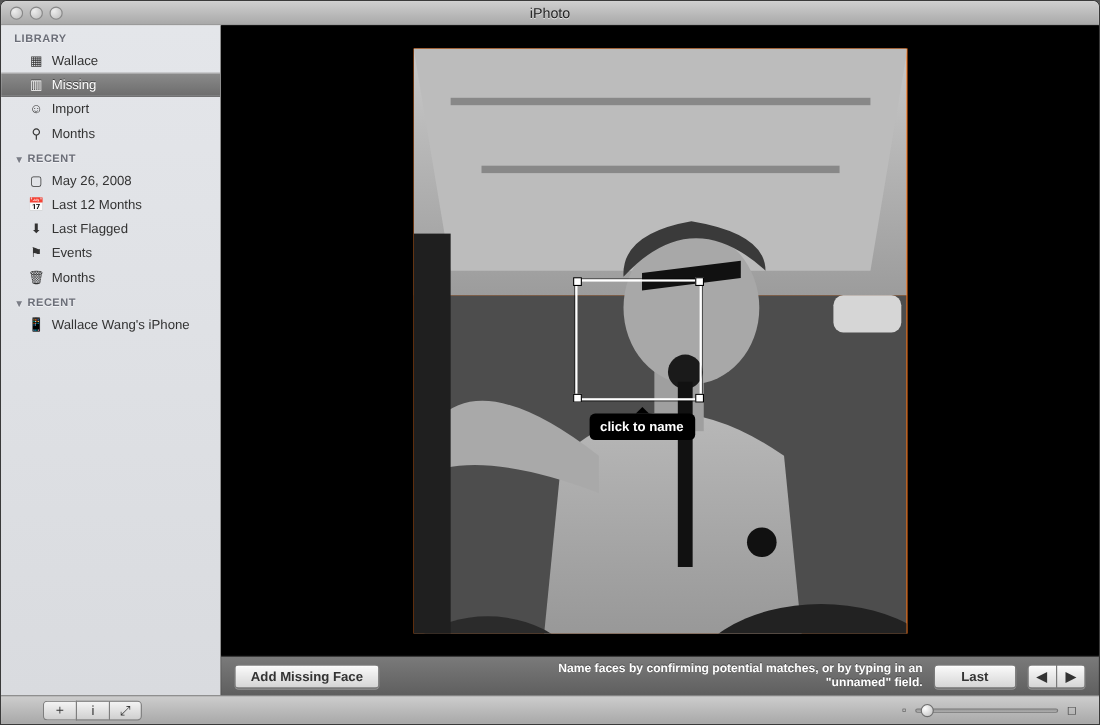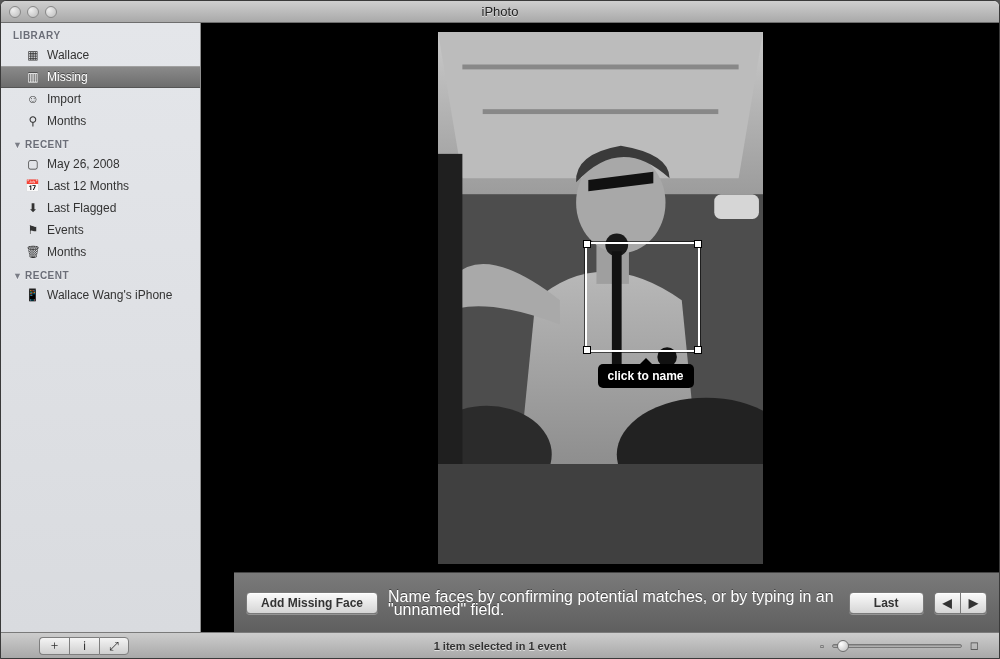--- a/index.html
+++ b/index.html
@@ -21,35 +21,35 @@
   .sb-header { font-size: 10px; font-weight: bold; color: #6b6e78; letter-spacing: .5px; padding: 7px 0 3px 12px; text-shadow: 0 1px 0 #f2f2f5; display: flex; align-items: center; gap: 2px; }
   .disclose { font-size: 9px; color: #7a7d86; display: inline-block; width: 10px; }
   .sb-item { display: flex; align-items: center; gap: 6px; height: 22px; padding: 0 8px 0 24px; cursor: default; }
   .sb-item.sel { background: linear-gradient(#8a8a8a,#6d6d6d); color: #fff; border-top: 1px solid #a0a0a0; border-bottom: 1px solid #555; text-shadow: 0 -1px 0 #444; }
   .sb-icon { width: 16px; height: 16px; display: flex; align-items: center; justify-content: center; font-size: 12px; }
 
   
   .content-col { flex: 1; display: flex; flex-direction: column; background: #000; min-width: 0; }
 
   .viewer { flex: 1; display: flex; align-items: center; justify-content: center; background: #000; position: relative; }
-  .photo { width: 325px; height: 532px; background: #404040; position: relative; overflow: hidden; }
+  .photo { width: 449px; height: 532px; background: #f97316; position: relative; overflow: hidden; }
   .photo svg { position: absolute; inset: 0; }
 
   .face-box { position: absolute; border: 2px solid #fff; box-shadow: 0 0 0 1px rgba(0,0,0,.6); }
   .handle { position: absolute; width: 8px; height: 8px; background: #fff; border: 1px solid #000; }
   .h-tl { top: -4px; left: -4px; } .h-tr { top: -4px; right: -4px; }
   .h-bl { bottom: -4px; left: -4px; } .h-br { bottom: -4px; right: -4px; }
 
   .name-pop { position: absolute; background: #000; color: #fff; font-size: 12px; font-weight: bold; padding: 5px 10px; border-radius: 5px; white-space: nowrap; }
   .name-pop::before { content: ""; position: absolute; top: -6px; left: 50%; margin-left: -6px; border: 6px solid transparent; border-bottom-color: #000; border-top: none; }
 
   
-  .action-bar { height: 60px; background: linear-gradient(#7a7a7a,#5f5f5f); border-top: 1px solid #444; display: flex; align-items: center; padding: 0 12px; gap: 10px; margin-left: 33px; }
+  .action-bar { height: 36px; background: linear-gradient(#7a7a7a,#5f5f5f); border-top: 1px solid #444; display: flex; align-items: center; padding: 0 12px; gap: 10px; }
   .mac-btn { background: linear-gradient(#fbfbfb,#d5d5d5); border: 1px solid #7a7a7a; border-radius: 4px; padding: 3px 14px; font-size: 12px; font-weight: bold; color: #333; box-shadow: 0 1px 0 rgba(255,255,255,.3), inset 0 1px 0 #fff; cursor: default; }
-  .help-text { flex: 1; text-align: left; color: #fff; font-size: 16px; line-height: 13px; font-weight: normal; text-shadow: 0 -1px 0 rgba(0,0,0,.4); }
+  .help-text { flex: 1; text-align: right; color: #fff; font-size: 11px; line-height: 13px; font-weight: bold; text-shadow: 0 -1px 0 rgba(0,0,0,.4); }
   .nav-seg { display: flex; }
   .nav-seg .mac-btn { border-radius: 0; padding: 3px 8px; }
   .nav-seg .mac-btn:first-child { border-radius: 4px 0 0 4px; border-right: none; }
   .nav-seg .mac-btn:last-child { border-radius: 0 4px 4px 0; }
   .arrow { display: inline-block; font-size: 12px; line-height: 12px; }
 
   
   .statusbar { height: 26px; background: linear-gradient(#cdcdcd,#a8a8a8); border-top: 1px solid #7a7a7a; display: flex; align-items: center; font-size: 11px; color: #333; position: relative; }
   .status-left { display: flex; gap: 0; margin-left: 38px; }
   .seg-btn { width: 30px; height: 18px; background: linear-gradient(#f4f4f4,#cfcfcf); border: 1px solid #7e7e7e; display: flex; align-items: center; justify-content: center; font-size: 12px; }
@@ -213,21 +213,20 @@
       <div class="seg-btn">
           <span>＋</span>
         </div>
       <div class="seg-btn">
           <span>ℹ</span>
         </div>
       <div class="seg-btn">
           <span>⤢</span>
         </div>
     </div>
-    <div class="status-center">1 item selected in 1 event</div>
     <div class="status-right">
       <span class="mini-icon">▫</span>
       <div class="slider-track">
         <div class="slider-thumb"></div>
       </div>
       <span class="mini-icon">◻</span>
     </div>
   </div>
 
 </div>

